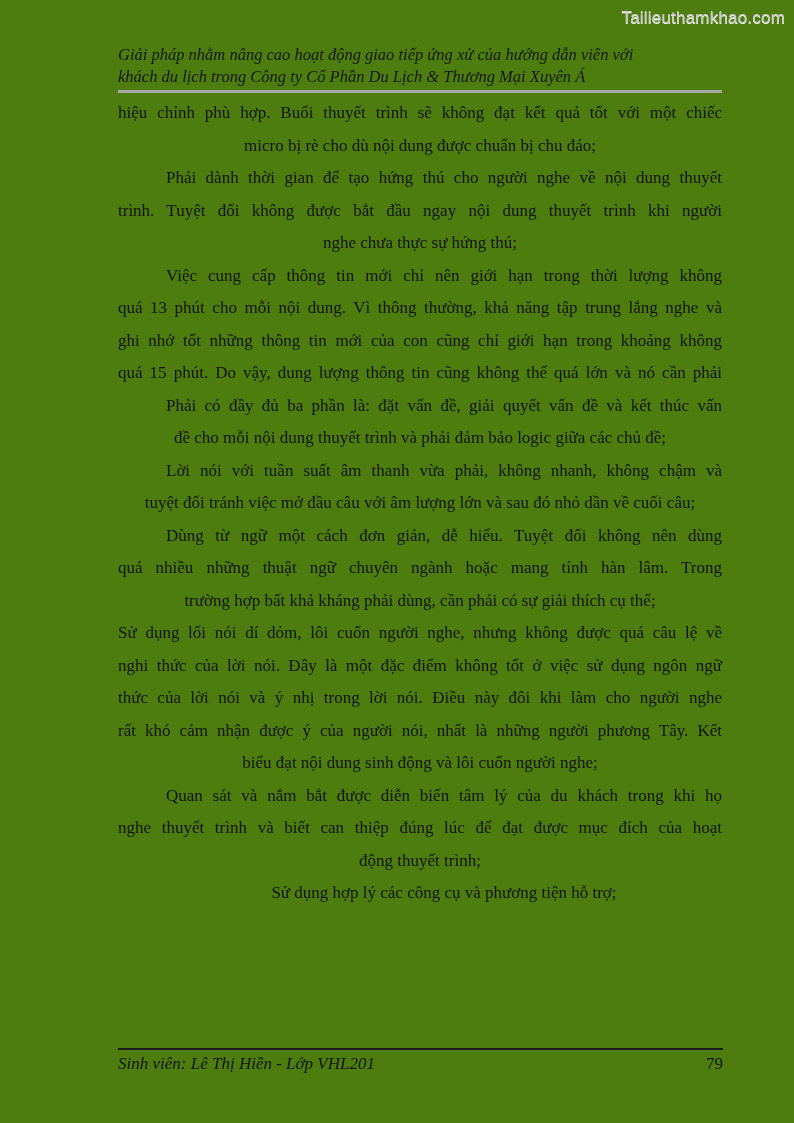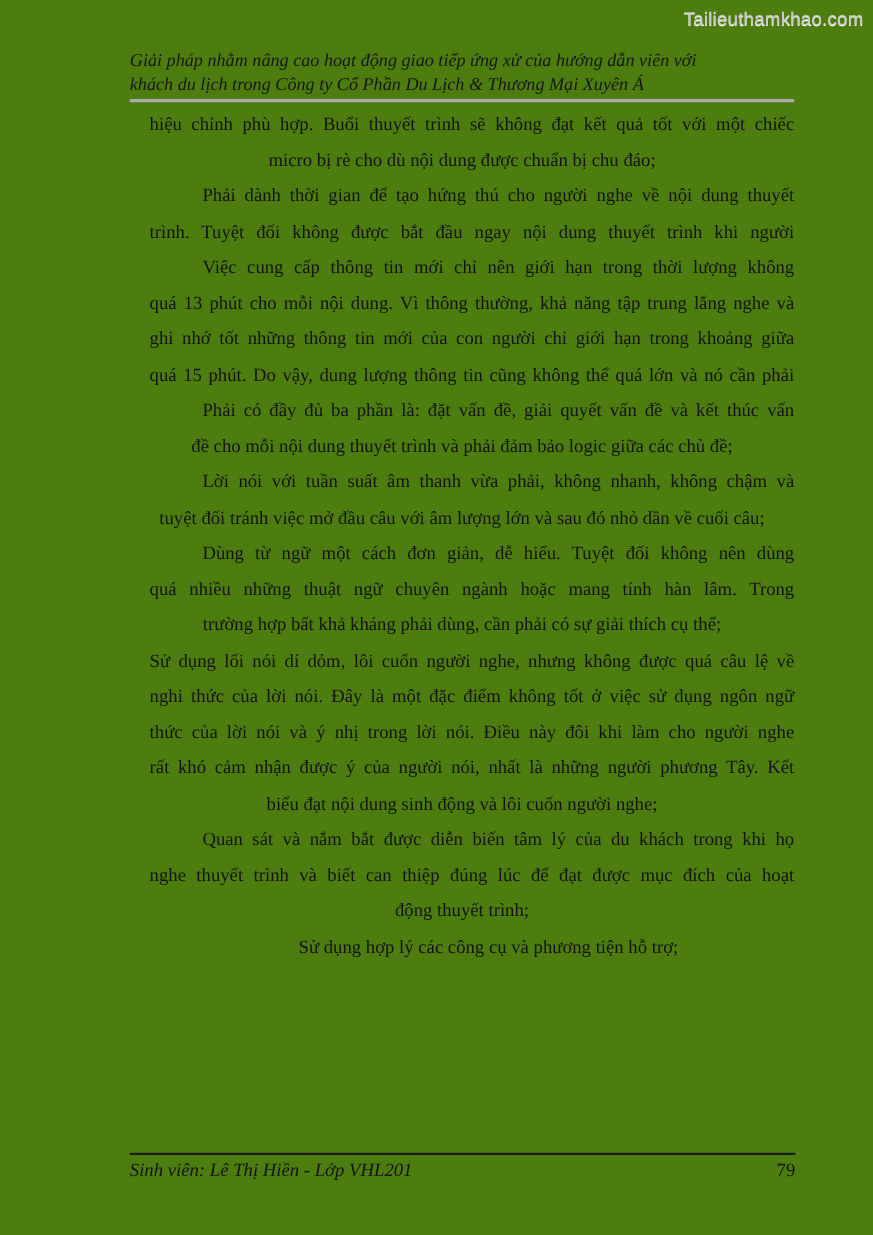--- a/index.html
+++ b/index.html
@@ -46,21 +46,20 @@
   .body-text .line {
     height: 32.5px;
     line-height: 32.5px;
     white-space: nowrap;
     overflow: visible;
   }
   .body-text .just {
     text-align: justify;
     text-align-last: justify;
     text-justify: inter-word;
-    margin-left: 18px;
   }
   .body-text .last { text-align: center; }
   .body-text .indent { padding-left: 48px; }
   .page-footer {
     position: absolute;
     left: 118px;
     top: 1048px;
     width: 605px;
     border-top: 2px solid #1c1c1c;
     padding-top: 4px;
@@ -83,23 +82,24 @@
   <div class="page-header">
     <div>Giải pháp nhằm nâng cao hoạt động giao tiếp ứng xử của hướng dẫn viên với</div>
     <div>khách du lịch trong Công ty Cổ Phần Du Lịch &amp; Thương Mại Xuyên Á</div>
   </div>
 
   <div class="body-text">
       <div class="line just">hiệu chỉnh phù hợp. Buổi thuyết trình sẽ không đạt kết quả tốt với một chiếc</div>
       <div class="line last">micro bị rè cho dù nội dung được chuẩn bị chu đáo;</div>
       <div class="line just indent">Phải dành thời gian để tạo hứng thú cho người nghe về nội dung thuyết</div>
       <div class="line just">trình. Tuyệt đối không được bắt đầu ngay nội dung thuyết trình khi người</div>
+      <div class="line last">nghe chưa thực sự hứng thú;</div>
       <div class="line just indent">Việc cung cấp thông tin mới chỉ nên giới hạn trong thời lượng không</div>
       <div class="line just">quá 13 phút cho mỗi nội dung. Vì thông thường, khả năng tập trung lắng nghe và</div>
-      <div class="line just">ghi nhớ tốt những thông tin mới của con người chỉ giới hạn trong khoảng giữa</div>
+      <div class="line just">ghi nhớ tốt những thông tin mới của con cũng chỉ giới hạn trong khoảng không</div>
       <div class="line just">quá 15 phút. Do vậy, dung lượng thông tin cũng không thể quá lớn và nó cần phải</div>
       <div class="line just indent">Phải có đầy đủ ba phần là: đặt vấn đề, giải quyết vấn đề và kết thúc vấn</div>
       <div class="line last">đề cho mỗi nội dung thuyết trình và phải đảm bảo logic giữa các chủ đề;</div>
       <div class="line just indent">Lời nói với tuần suất âm thanh vừa phải, không nhanh, không chậm và</div>
       <div class="line last">tuyệt đối tránh việc mở đầu câu với âm lượng lớn và sau đó nhỏ dần về cuối câu;</div>
       <div class="line just indent">Dùng từ ngữ một cách đơn giản, dễ hiểu. Tuyệt đối không nên dùng</div>
       <div class="line just">quá nhiều những thuật ngữ chuyên ngành hoặc mang tính hàn lâm. Trong</div>
       <div class="line last">trường hợp bất khả kháng phải dùng, cần phải có sự giải thích cụ thể;</div>
       <div class="line just">Sử dụng lối nói dí dỏm, lôi cuốn người nghe, nhưng không được quá câu lệ về</div>
       <div class="line just">nghi thức của lời nói. Đây là một đặc điểm không tốt ở việc sử dụng ngôn ngữ</div>

